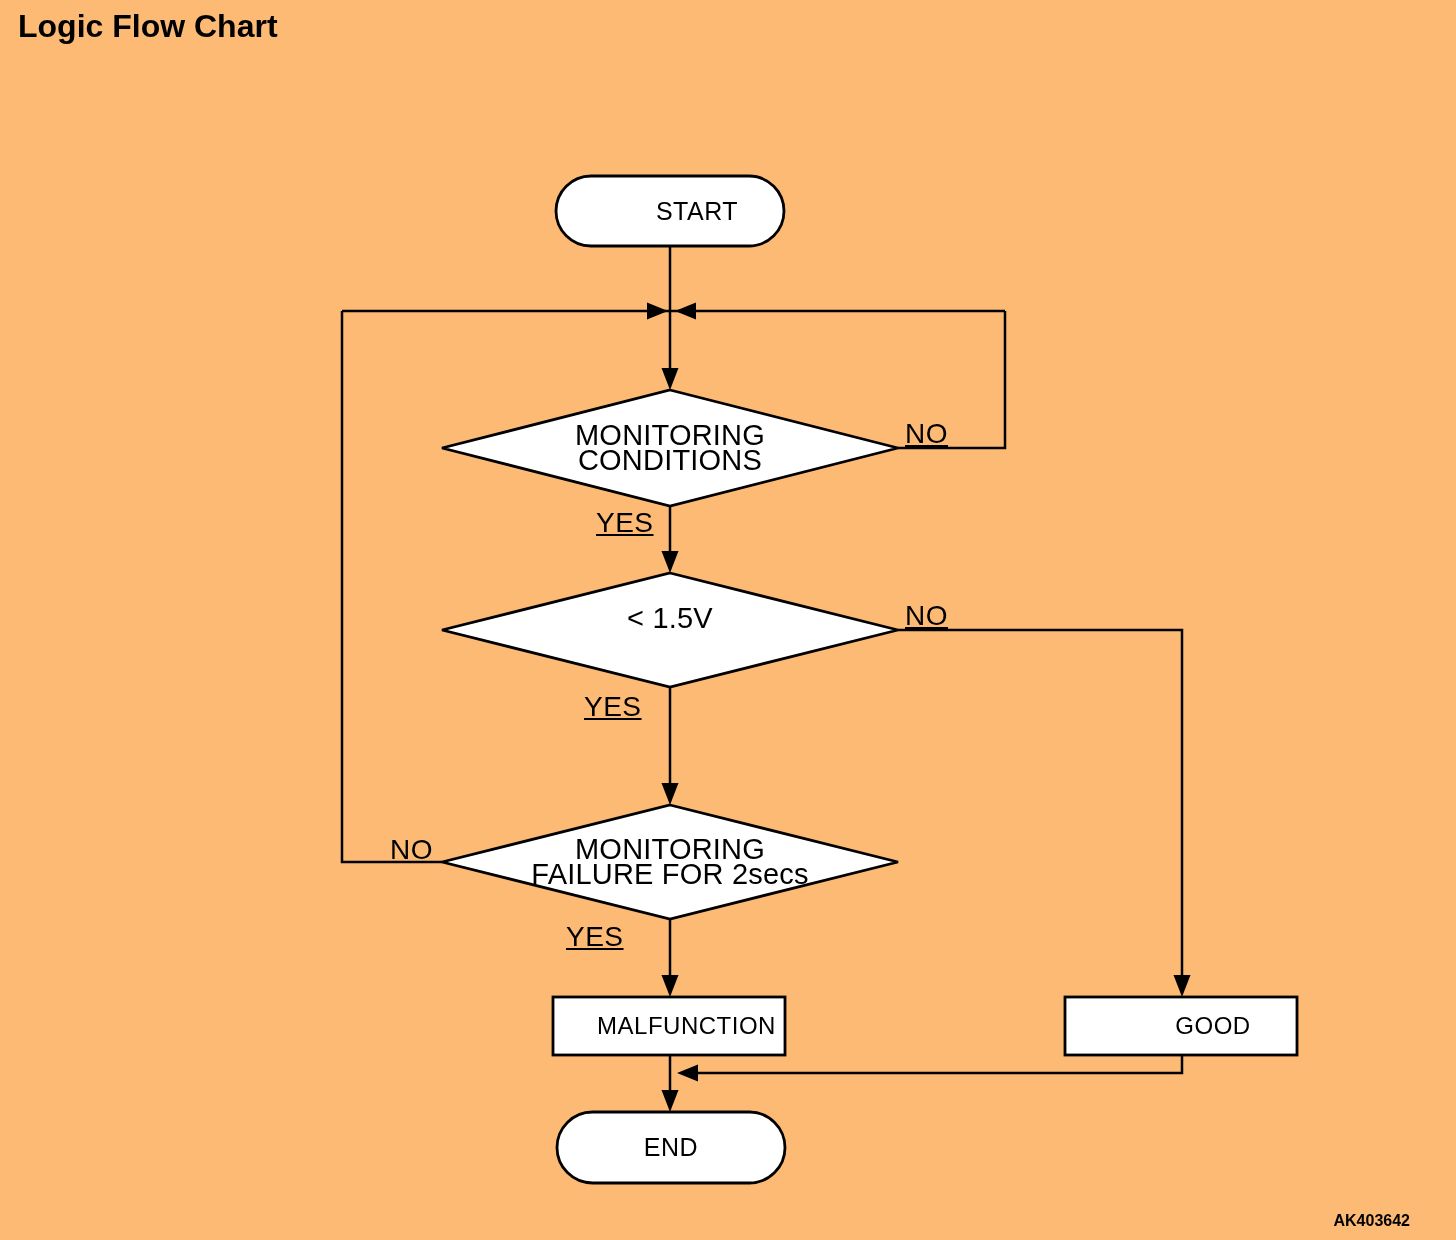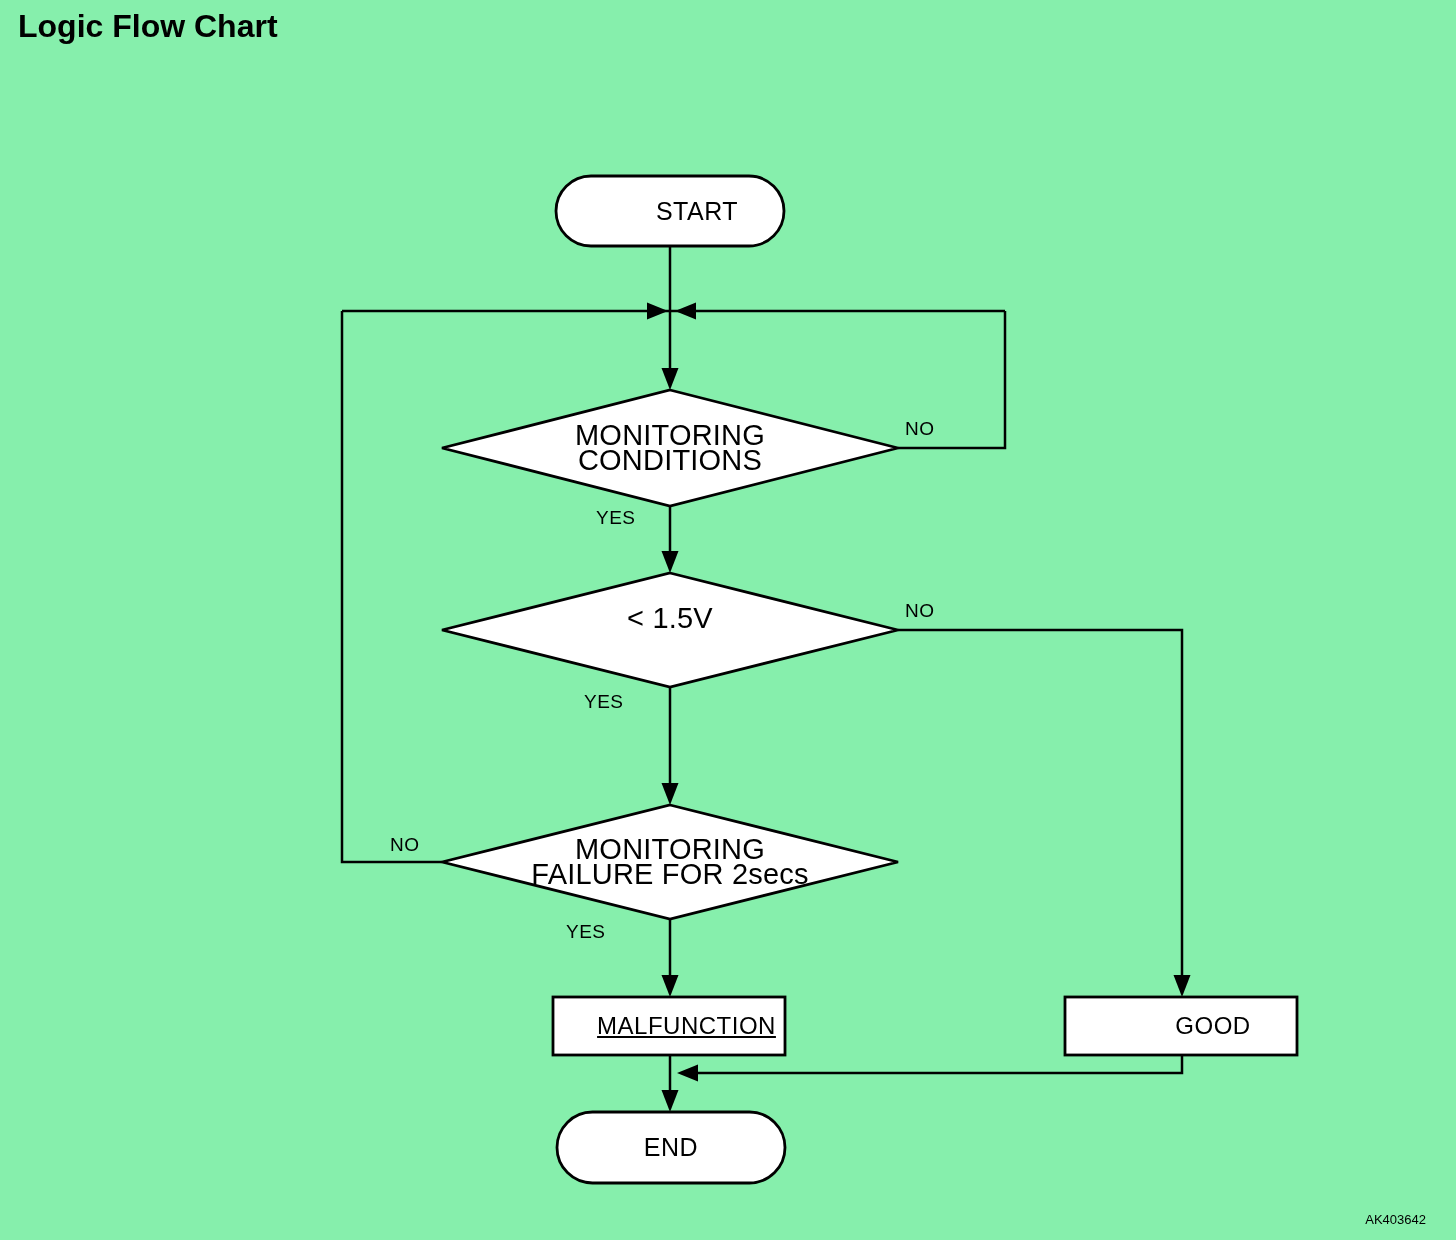--- a/index.html
+++ b/index.html
@@ -4,21 +4,21 @@
 <style>
   html, body {
     margin: 0;
     padding: 0;
     background: #ffffff;
   }
   .page {
     position: relative;
     width: 1456px;
     height: 1240px;
-    background: #86efac;
+    background: #fdba74;
     font-family: "Liberation Sans", sans-serif;
     color: #000000;
     overflow: hidden;
   }
   .title {
     position: absolute;
     left: 18px;
     top: 8px;
     font-size: 32px;
     font-weight: bold;
@@ -48,31 +48,32 @@
     font-size: 29px;
     line-height: 25px;
     color: #000000;
     letter-spacing: 0.2px;
   }
   .box-label {
     font-size: 24px;
   }
   .edge-label {
     position: absolute;
-    font-size: 19px;
+    font-size: 28px;
     color: #000000;
     white-space: nowrap;
     letter-spacing: 0.5px;
+    text-decoration: underline;
   }
   .fig-code {
     position: absolute;
-    right: 30px;
+    right: 46px;
     top: 1212px;
-    font-size: 13px;
-    font-weight: normal;
+    font-size: 16px;
+    font-weight: bold;
     color: #000000;
   }
 </style>
 </head>
 <body>
 
 <div class="page">
 
   <div class="title">Logic Flow Chart</div>
 
@@ -121,21 +122,21 @@
 
   <div class="diamond-label" style="left:470px; top:606px;">
     <div>&lt; 1.5V</div>
   </div>
 
   <div class="diamond-label" style="left:470px; top:837px;">
     <div>MONITORING</div>
     <div>FAILURE FOR 2secs</div>
   </div>
 
-  <div class="node-label box-label" style="left:553px; top:997px; width:267px; height:58px;text-decoration:underline;">MALFUNCTION</div>
+  <div class="node-label box-label" style="left:553px; top:997px; width:267px; height:58px;">MALFUNCTION</div>
 
   <div class="node-label box-label" style="left:1065px; top:997px; width:232px; height:58px;padding-left:32px;">GOOD</div>
 
   <div class="node-label" style="left:557px; top:1112px; width:228px; height:71px;">END</div>
 
   <div class="edge-label" style="left:905px; top:418px;">NO</div>
   <div class="edge-label" style="left:596px; top:507px;">YES</div>
 
   <div class="edge-label" style="left:905px; top:600px;">NO</div>
   <div class="edge-label" style="left:584px; top:691px;">YES</div>

